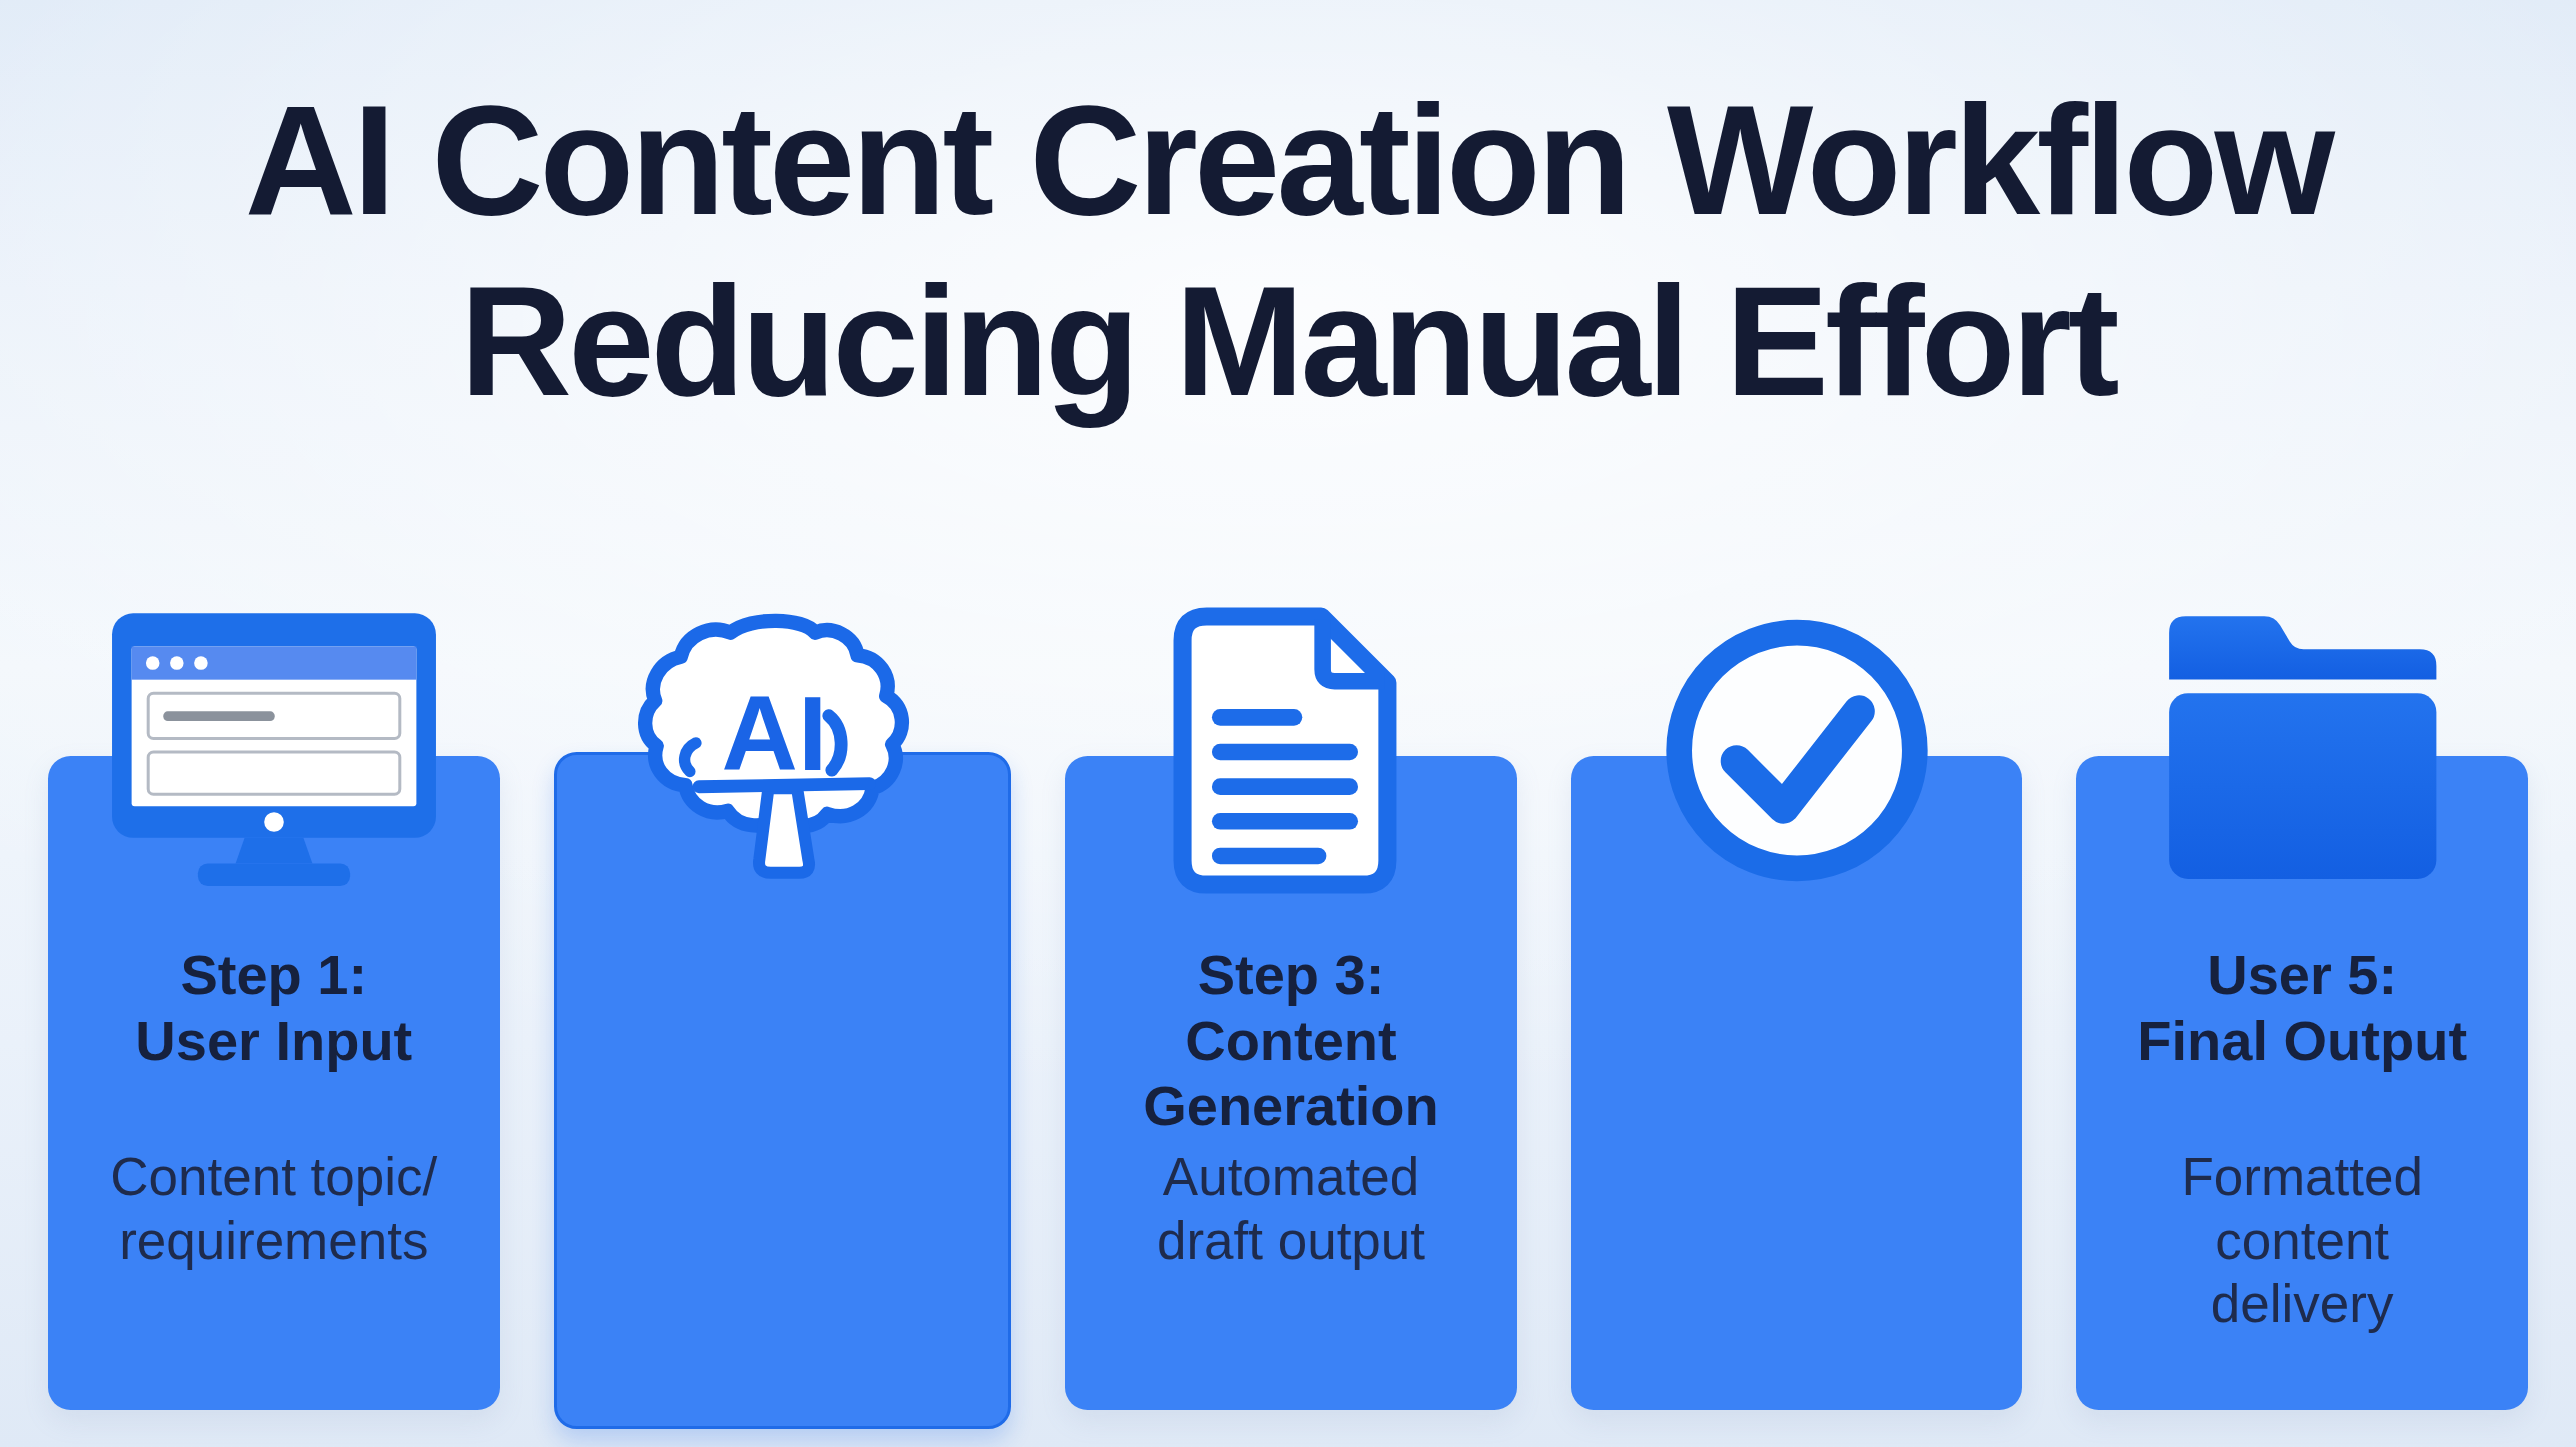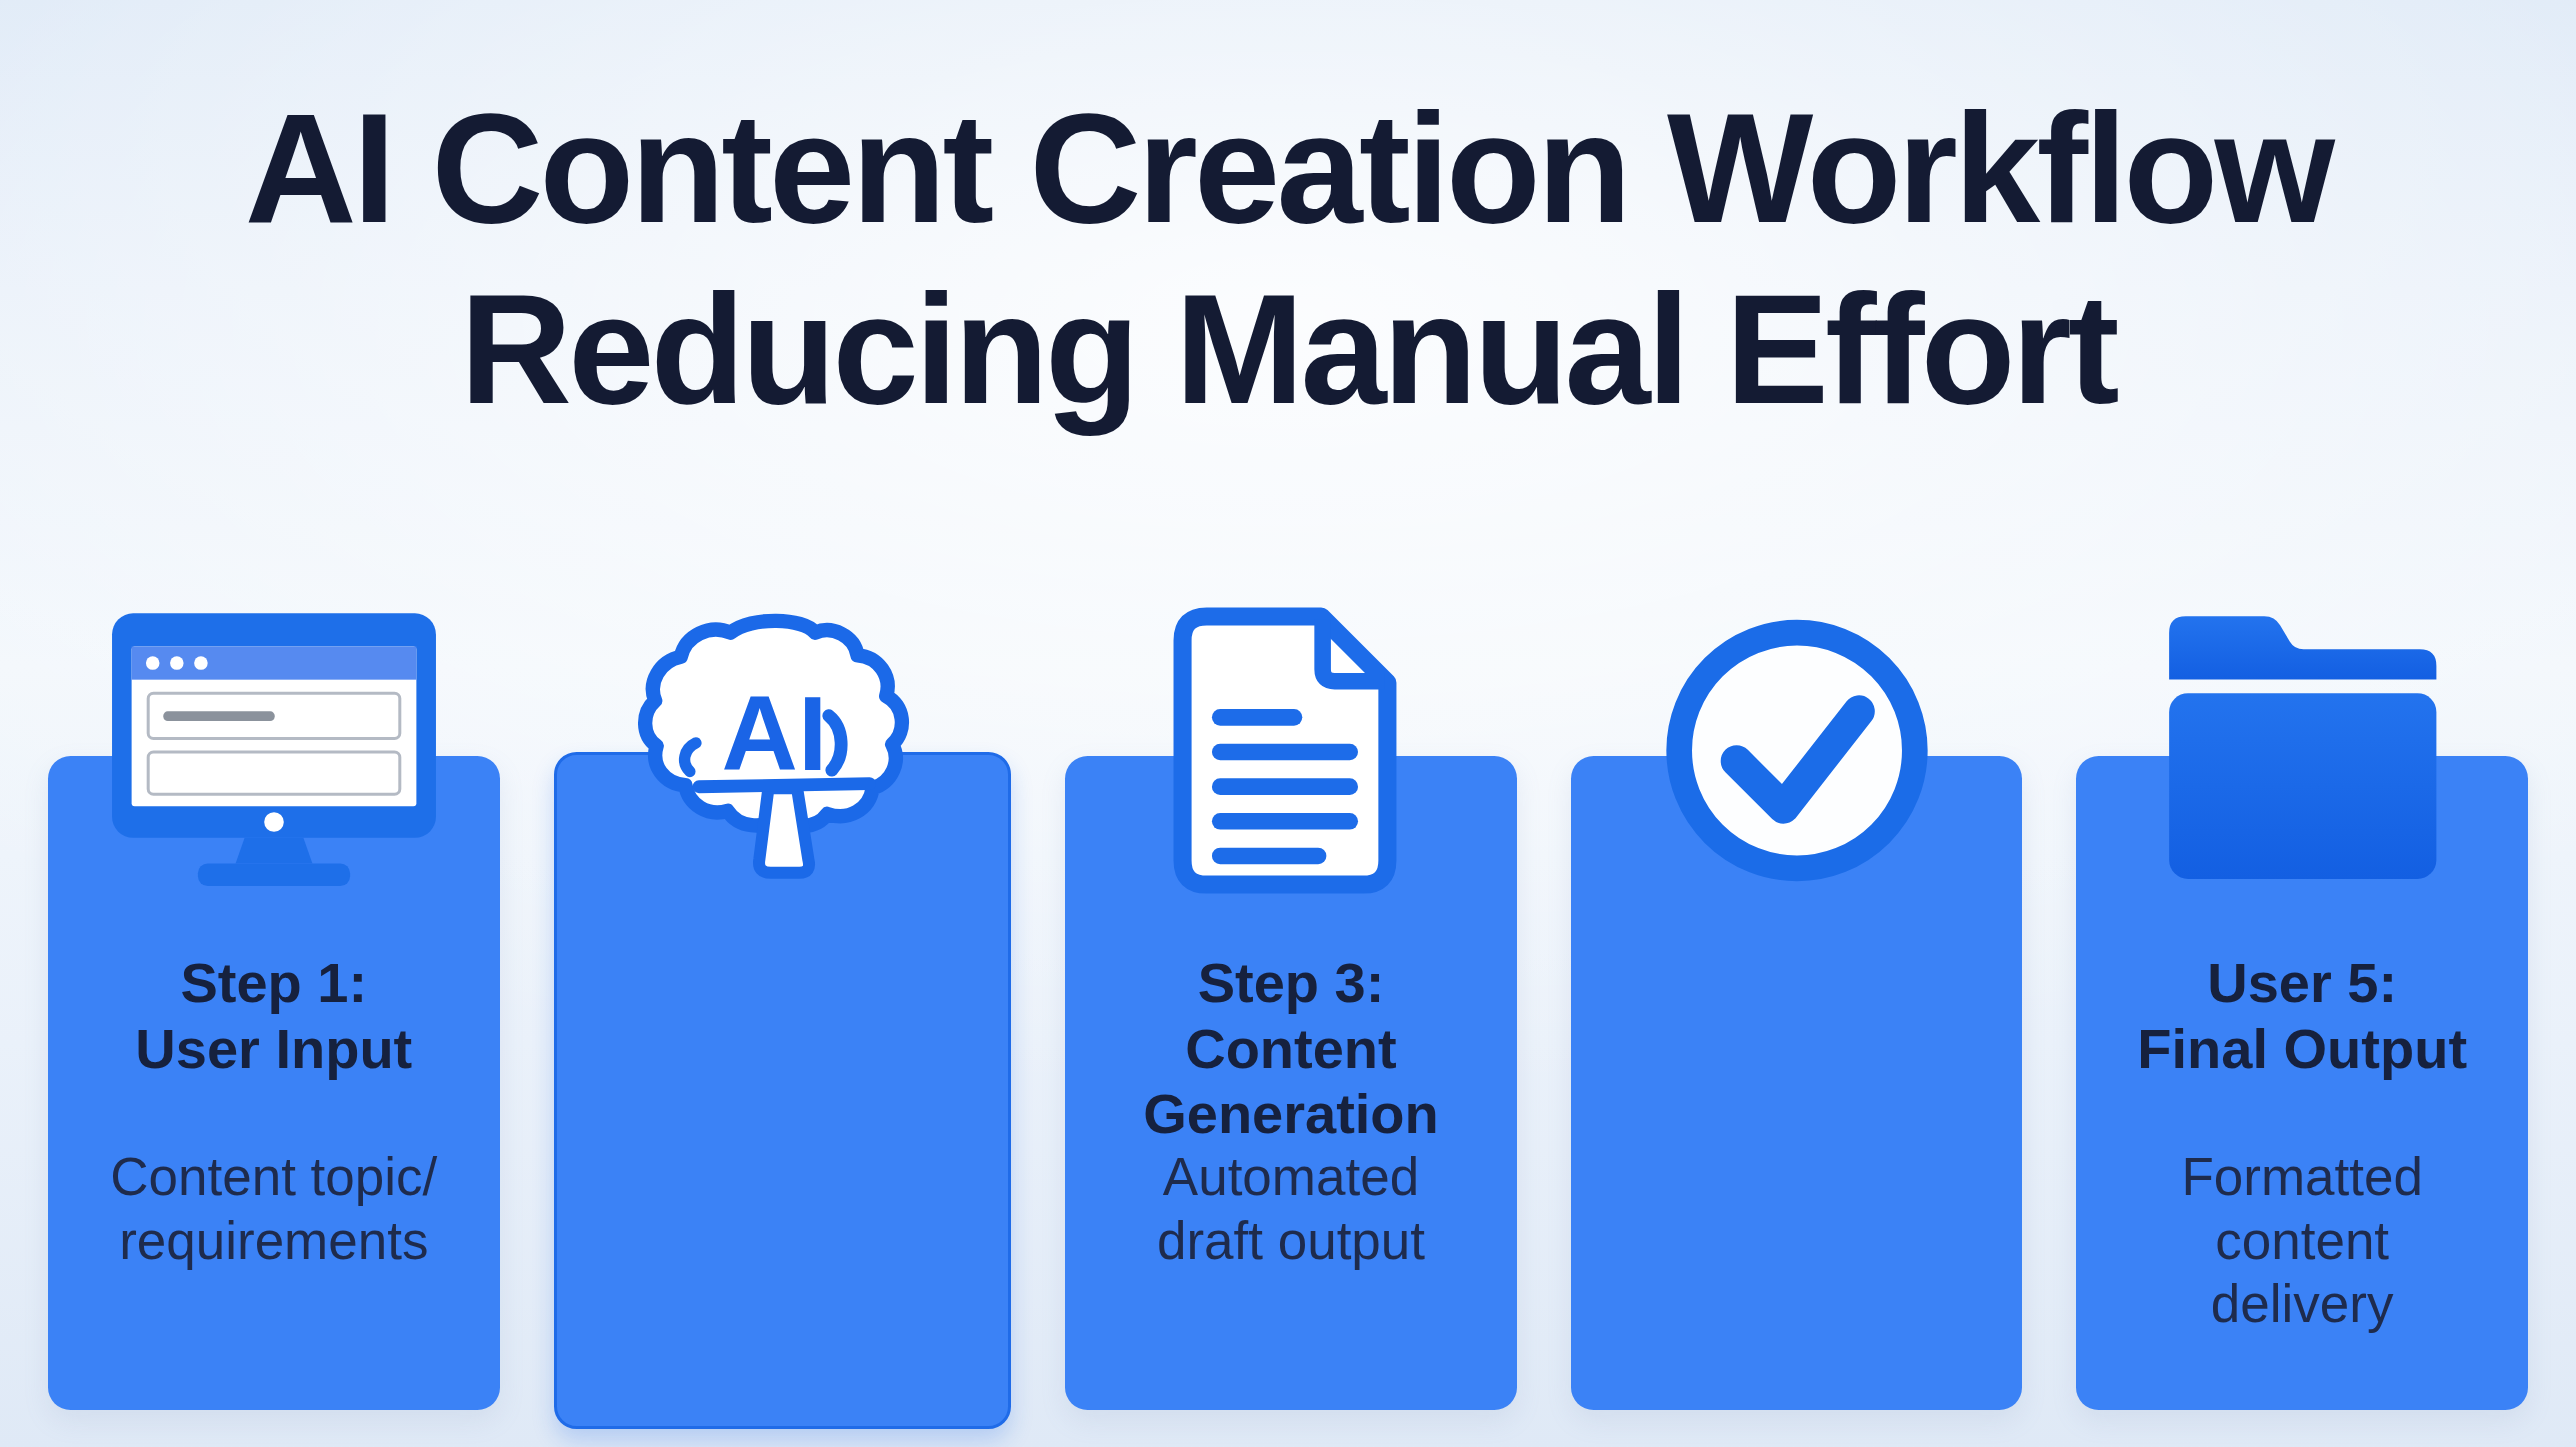--- a/index.html
+++ b/index.html
@@ -6,21 +6,21 @@
   body {
     width:2576px; height:1448px;
     position:relative; overflow:hidden;
     font-family:"Liberation Sans", sans-serif;
     background:
       radial-gradient(120% 90% at 50% 22%, rgba(255,255,255,.85) 0%, rgba(255,255,255,0) 60%),
       linear-gradient(180deg, #dce8f6 0%, #e7eff9 20%, #f2f7fc 46%, #eaf1fa 72%, #dfe9f6 100%);
   }
   .title {
     position:absolute; top:66px; left:0; right:0;
-    margin:12px; text-align:center;
+    margin:4px; text-align:center;
     font-size:155px; font-weight:700; line-height:1.17;
     letter-spacing:-3.8px; color:#141b33;
   }
   .cards {
     position:absolute; top:756px; left:48px; right:48px; height:654px;
     display:flex; gap:54px; align-items:flex-start;
   }
   .card {
     position:relative; flex:1; height:654px;
     background:#3b82f6; border-radius:22.6px;
@@ -30,21 +30,21 @@
     margin-top:-4.5px; height:671px;
     border:3.8px solid #1f6be8;
     box-shadow:0 12px 22.6px rgba(31,107,232,.22);
   }
   .icon-wrap {
     position:absolute; top:-149px; left:50%; transform:translateX(-50%);
     line-height:0;
   }
   .card.highlighted .icon-wrap { top:-145px; }
   .heading {
-    position:absolute; top:186px; left:0; right:0; margin:8px;
+    position:absolute; top:186px; left:0; right:0; margin:0;
     text-align:center; white-space:pre-line;
     font-size:56px; font-weight:700; line-height:1.17; color:#16213e;
   }
   .desc {
     position:absolute; top:377px; left:7.5px; right:7.5px; margin:12px;
     text-align:center; white-space:pre-line;
     font-size:53px; font-weight:400; line-height:1.2; color:#1e2b4d;
   }
 </style>
 </head>

